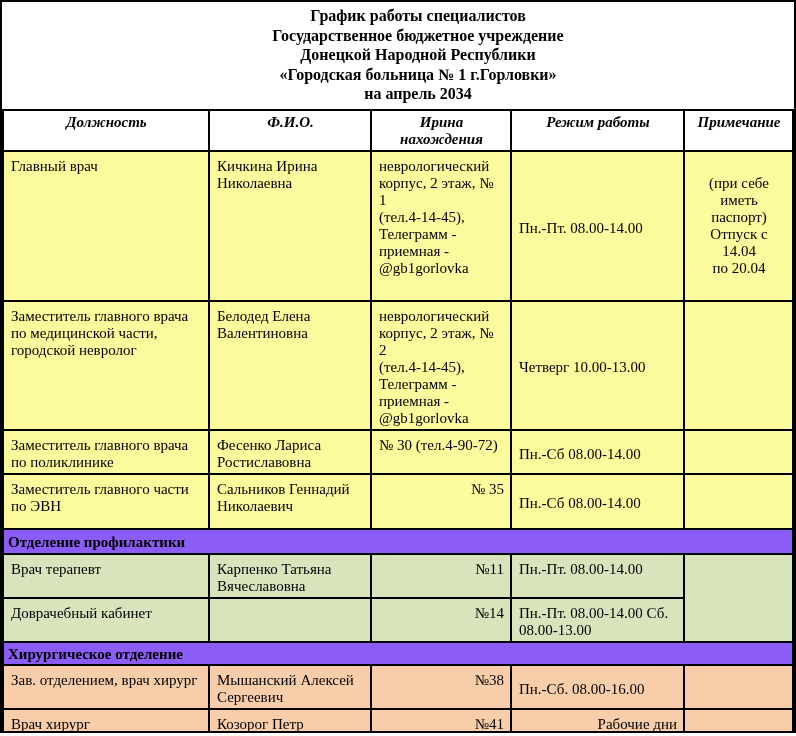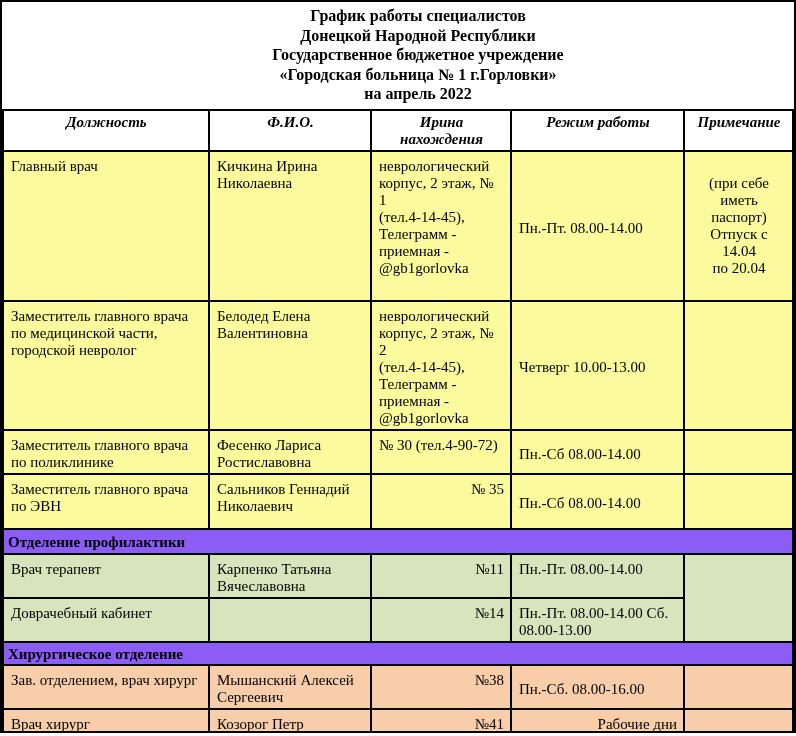--- a/index.html
+++ b/index.html
@@ -70,24 +70,24 @@
     box-sizing:border-box;
   }
 </style>
 </head>
 <body>
 
 <div class="page">
 
   <div class="title-block">
     <div>График работы специалистов</div>
+    <div>Государственное бюджетное учреждение</div>
     <div>Донецкой Народной Республики</div>
-    <div>Государственное бюджетное учреждение</div>
     <div>«Городская больница № 1 г.Горловки»</div>
-    <div>на апрель 2022</div>
+    <div>на апрель 2034</div>
   </div>
 
   <table>
     <colgroup>
       <col style="width:206px">
       <col style="width:162px">
       <col style="width:140px">
       <col style="width:173px">
       <col style="width:auto">
     </colgroup>
@@ -137,21 +137,21 @@
 
     <tr class="y" style="height:43px">
       <td>Заместитель главного врача по поликлинике</td>
       <td>Фесенко Лариса Ростиславовна</td>
       <td>№ 30 (тел.4-90-72)</td>
       <td class="v-mid">Пн.-Сб 08.00-14.00</td>
       <td></td>
     </tr>
 
     <tr class="y" style="height:55px">
-      <td>Заместитель главного врача по ЭВН</td>
+      <td>Заместитель главного части по ЭВН</td>
       <td>Сальников Геннадий Николаевич</td>
       <td class="t-c">№ 35</td>
       <td class="v-mid">Пн.-Сб 08.00-14.00</td>
       <td></td>
     </tr>
 
     <tr class="sec" style="height:25px">
       <td colspan="5">Отделение профилактики</td>
     </tr>
 

